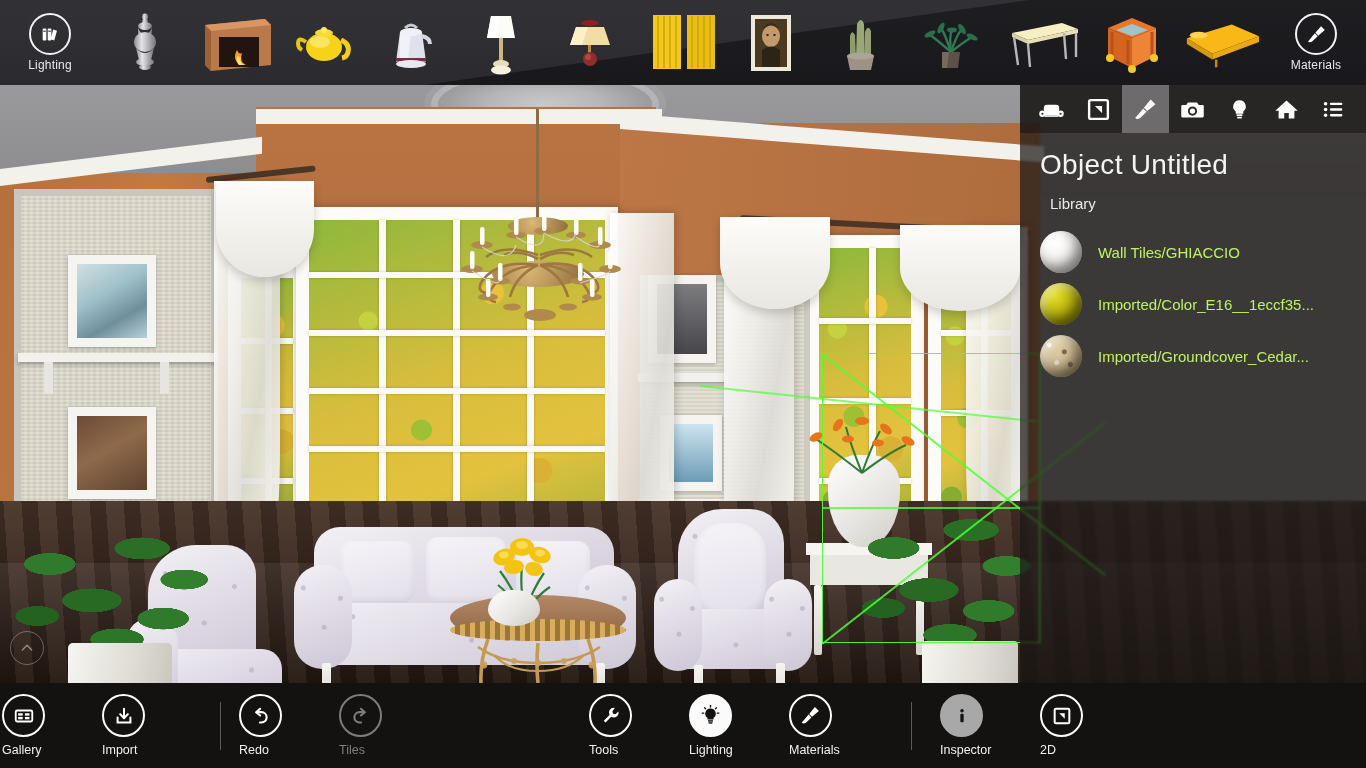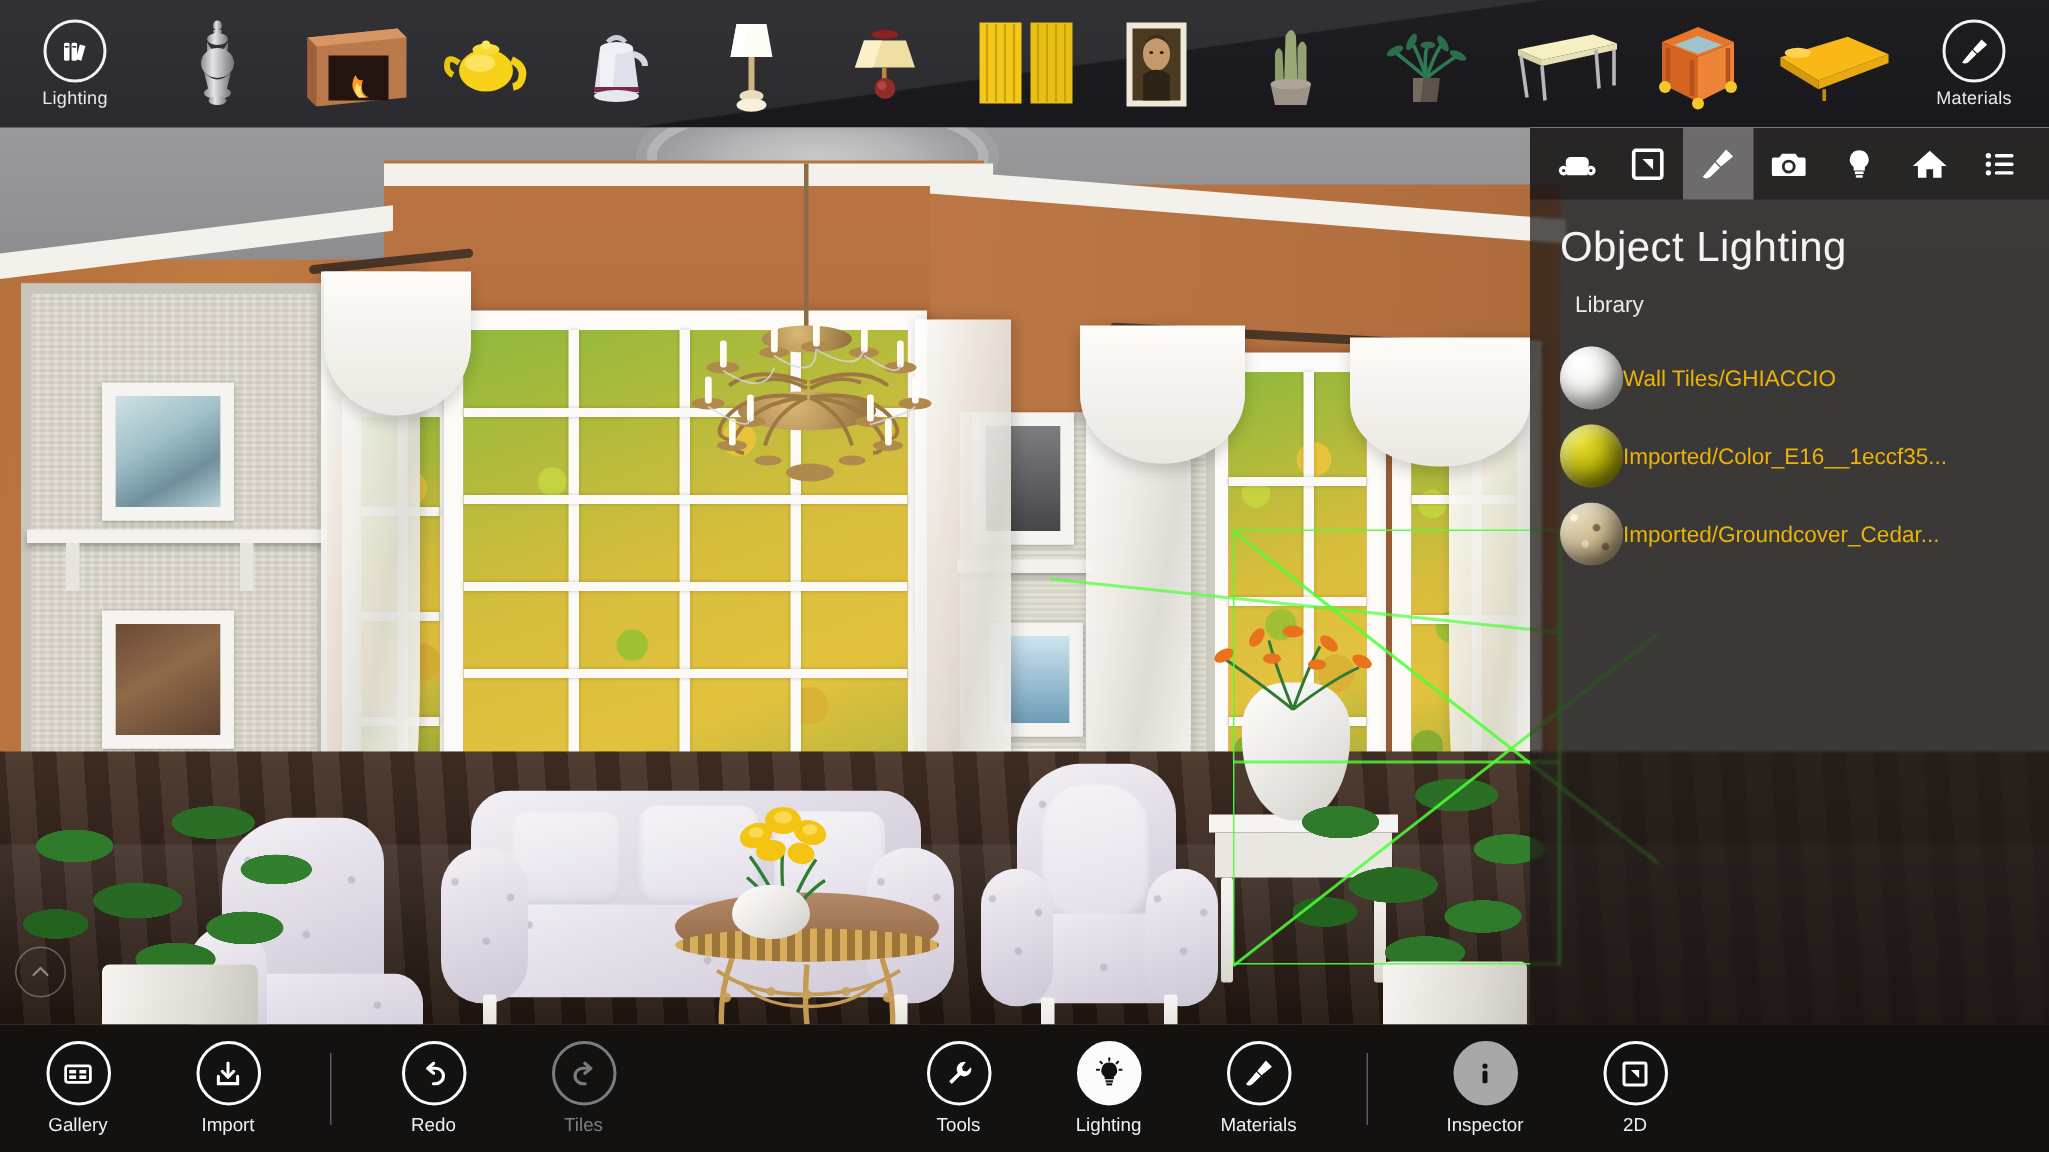--- a/index.html
+++ b/index.html
@@ -137,27 +137,27 @@
   .ptab{ width:47px; height:48px; display:flex; align-items:center; justify-content:center; }
   .ptab.active{ background:rgba(205,205,205,.42); }
   #panel-title{ padding:16px 0 0 20px; font-size:28px; font-weight:300;
     color:#f4f3f1; letter-spacing:.3px; }
   #panel-sub{ padding:14px 0 0 30px; font-size:15px; color:#eceae7; }
   #mat-list{ margin-top:14px; }
   .mat-row{ height:52px; display:flex; align-items:center; padding-left:20px; }
   .mat-row.sel{ background:#4b17d8; }
   .sphere{ width:42px; height:42px; border-radius:50%; flex:0 0 auto;
     box-shadow:inset -6px -7px 12px rgba(0,0,0,.45), inset 4px 5px 9px rgba(255,255,255,.45); }
-  .mat-name{ font-size:15px; color:#eab308; white-space:nowrap; }
+  .mat-name{ margin-left:16px; font-size:15px; color:#bef264; white-space:nowrap; }
 
   
   #bottombar{ position:absolute; left:0; bottom:0; width:1366px; height:85px;
     background:#141210; display:flex; align-items:center; }
   .bb{ width:100px; height:85px; display:flex; flex-direction:column;
-    align-items:center; justify-content:center; }
+    align-items:flex-start; justify-content:center; }
   .bb-circle{ width:43px; height:43px; border-radius:50%; border:2px solid #fbfbfb;
     display:flex; align-items:center; justify-content:center; }
   .bb-circle.filled{ background:#fbfbfb; border-color:#fbfbfb; }
   .bb-circle.grey{ background:#a8a8a8; border-color:#a8a8a8; }
   .bb-circle.dim{ border-color:#7c7c7c; }
   .bb-cap{ font-size:12.5px; color:#f0f0f0; margin-top:6px; }
   .bb-cap.dim{ color:#7e7e7e; }
   .bb-sep{ width:1px; height:48px; background:#5a5a5a; }
 </style>
 </head>
@@ -714,21 +714,21 @@
               <rect x="8.5" y="5.4" width="12" height="2.2" rx="1"></rect>
             <circle cx="4.4" cy="12" r="1.7"></circle>
               <rect x="8.5" y="10.9" width="12" height="2.2" rx="1"></rect>
             <circle cx="4.4" cy="17.5" r="1.7"></circle>
               <rect x="8.5" y="16.4" width="12" height="2.2" rx="1"></rect>
           </g>
         </svg>
       </div>
     </div>
 
-    <div id="panel-title">Object Lighting</div>
+    <div id="panel-title">Object Untitled</div>
     <div id="panel-sub">Library</div>
 
     <div id="mat-list">
       <div class="mat-row">
         <div class="sphere" style="background:radial-gradient(circle at 34% 28%, #ffffff, #efeeeb 52%, #c9c7c2);"></div>
         <div class="mat-name">Wall Tiles/GHIACCIO</div>
       </div>
       <div class="mat-row">
         <div class="sphere" style="background:radial-gradient(circle at 34% 28%, #e4dd28, #b3ae08 55%, #6e6a04);"></div>
         <div class="mat-name">Imported/Color_E16__1eccf35...</div>

